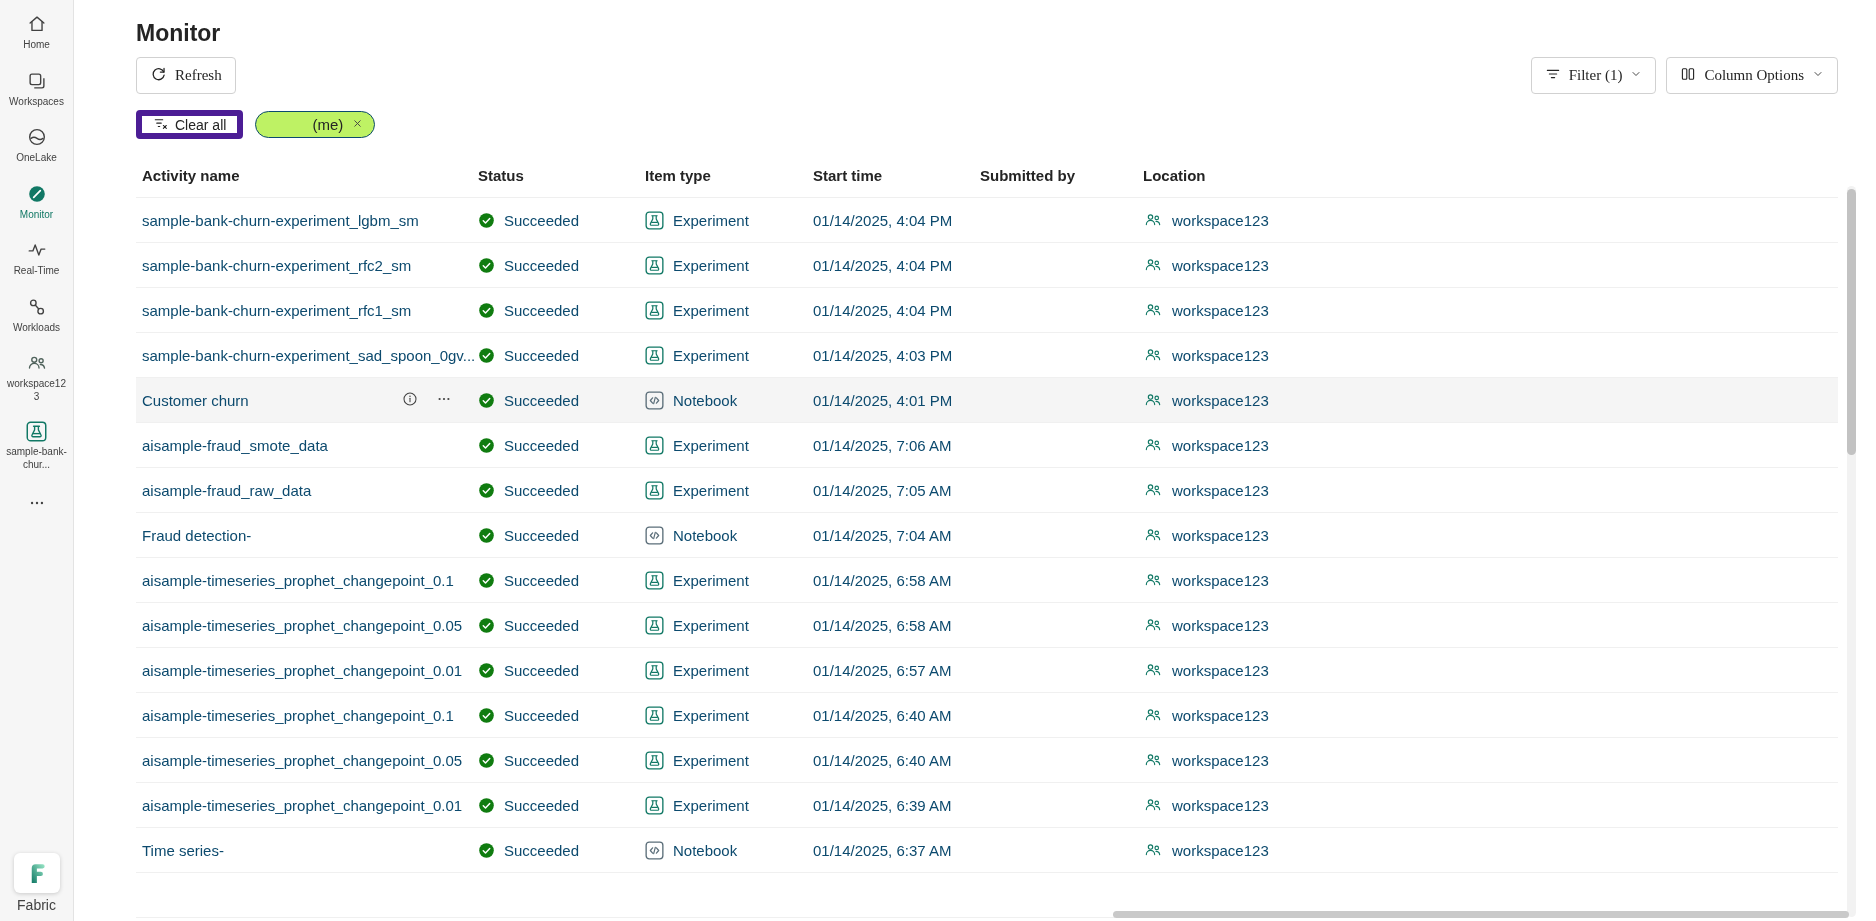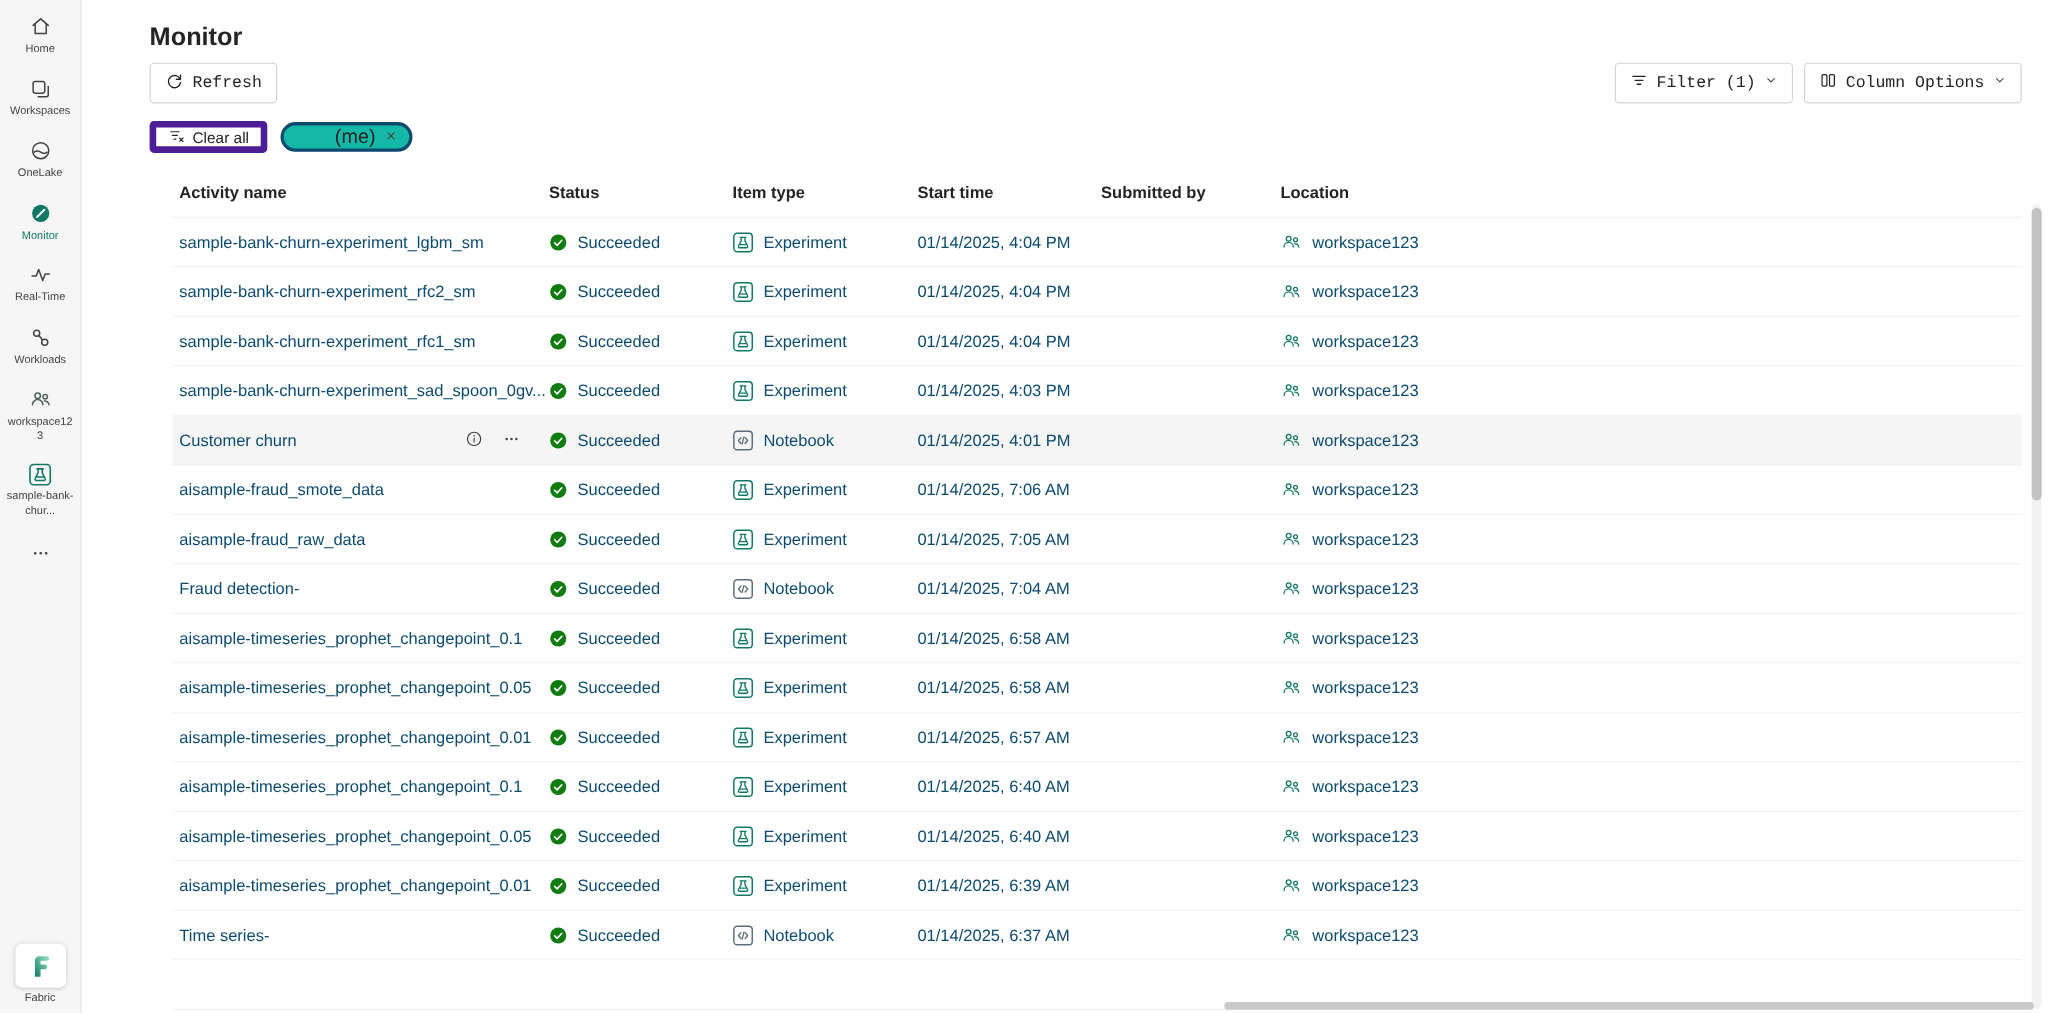--- a/index.html
+++ b/index.html
@@ -31,64 +31,63 @@
   .nav-more { display:flex; justify-content:center; padding:14px 0; cursor:pointer; }
   .sidebar-bottom {
     position:absolute; bottom:8px; left:0; right:0;
     display:flex; flex-direction:column; align-items:center; gap:4px;
   }
   .fabric-card {
     width:46px; height:40px; background:#fff; border-radius:6px;
     box-shadow:0 1px 4px rgba(0,0,0,0.18);
     display:flex; align-items:center; justify-content:center; cursor:pointer;
   }
-  .fabric-label { font-size:10px; color:#424242;text-align:center; }
+  .fabric-label { font-size:14px; color:#424242;text-align:center; }
 
   
   .main { flex:1; padding:14px 38px 0 62px; position:relative; overflow:hidden; }
   .page-title { font-size:23px; font-weight:700; margin:6px 0 10px; color:#242424; }
   .page-subtitle { font-size:15px; color:#242424; margin:0 0 24px; }
 
   .toolbar { display:flex; align-items:center; }
   .btn {
     display:inline-flex; align-items:center; gap:8px; height:37px; padding:0 13px;
     background:#fff; border:1px solid #d1d1d1; border-radius:4px;
-    font-size:15px; color:#242424; font-family:Liberation Mono, monospace; cursor:pointer; white-space:nowrap;text-align:right;
+    font-size:15px; color:#242424; font-family:Liberation Serif, serif; cursor:pointer; white-space:nowrap;text-align:right;
   }
   .toolbar-right { margin-left:auto; display:flex; align-items:center; gap:10px; }
   .search-box {
     width:266px; height:37px; border:1px solid #d1d1d1; border-radius:4px;
     display:flex; align-items:center; gap:7px; padding:0 10px; background:#fff;
   }
   .search-box input {
     border:0; outline:0; flex:1; font-size:14.5px; font-family:inherit;
     color:#242424; background:transparent;
   }
   .search-box input::placeholder { color:#757575; }
 
   .chips-row { display:flex; align-items:center; gap:12px; margin-top:16px; }
   .chip-clear {
     display:inline-flex; align-items:center; gap:7px; height:29px; padding:0 11px;
     background:#fff; border:6px solid #4c1d95; border-radius:4px;
     font-size:14px; color:#242424; font-family:inherit; cursor:pointer;
   }
   .chip {
     height:27px; min-width:120px; border-radius:14px;
-    background:#14b8a6; border:3px solid #0c4a6e;
+    background:#bef264; border:1px solid #0c4a6e;
     display:flex; align-items:center; justify-content:flex-end; gap:7px;
-    padding:0 9px; font-size:18px; color:#242424;
+    padding:0 9px; font-size:15px; color:#242424;
   }
   .x-btn { background:none; border:0; padding:2px; display:flex; cursor:pointer; }
 
   
   .table { margin-top:18px; width:1702px; }
   .thead, .tr {
     display:grid;
     grid-template-columns:342px 167px 168px 167px 163px 1fr;
-    margin-left:21px;
   }
   .thead { border-bottom:1px solid #efefef; }
   .th { font-size:15px; font-weight:700; color:#242424; padding:10px 8px 13px 0; white-space:nowrap; }
   .th:first-child { padding-left:6px; }
   .tr {
     height:45px; align-items:center; border-bottom:1px solid #f0f0f0;
     font-size:15px; color:#0c4a6e; cursor:pointer;
   }
   .tr.hovered { background:#f5f5f5; }
   .td { padding-right:8px; white-space:nowrap; overflow:hidden; }

